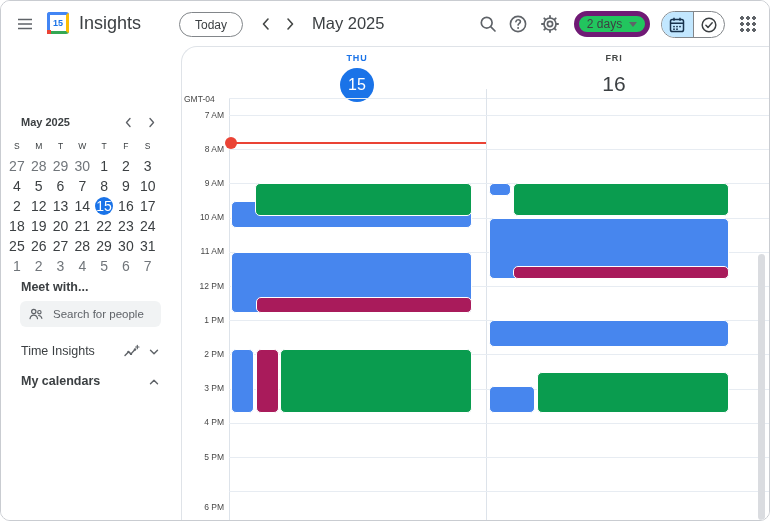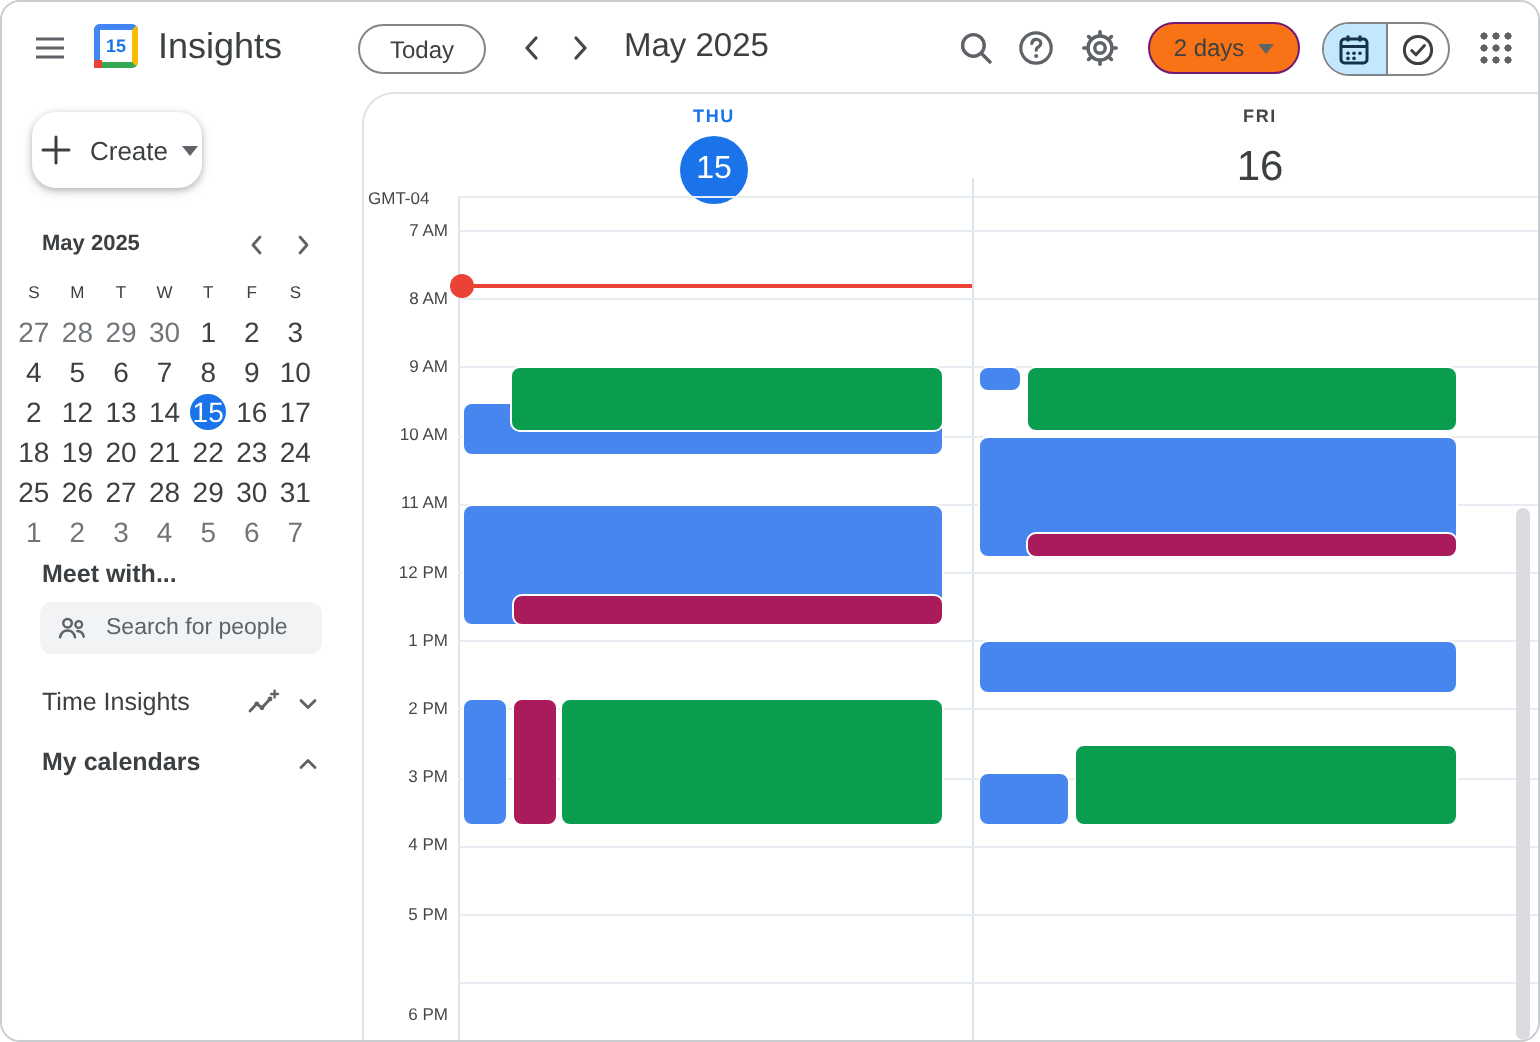--- a/index.html
+++ b/index.html
@@ -15,21 +15,21 @@
   .logo-day{font-size:9px;font-weight:bold;color:#1a73e8;line-height:1;}
   .logo-red{position:absolute;left:-3px;bottom:-3px;width:4px;height:4px;background:#ea4335;}
   .app-title{left:78px;top:11px;font-size:18px;color:#3c4043;line-height:22px;}
   .today-btn{left:178px;top:11px;width:64px;height:25px;border:1px solid #82868a;border-radius:13px;background:#fff;font-size:12px;color:#3c4043;display:flex;align-items:center;justify-content:center;}
   .nav-prev{left:255px;top:13px;width:20px;height:20px;}
   .nav-next{left:279px;top:13px;width:20px;height:20px;}
   .view-title{left:311px;top:12px;font-size:16.5px;color:#3c4043;line-height:21px;}
   .search-btn{left:475px;top:11px;width:24px;height:24px;}
   .help-btn{left:505px;top:11px;width:24px;height:24px;}
   .settings-btn{left:537px;top:11px;width:24px;height:24px;}
-  .range-btn{left:573px;top:10px;width:76px;height:26px;border:1px solid #701a75;border-radius:14px;background:#f97316;font-size:12px;color:#3c4043;display:flex;align-items:center;justify-content:center;gap:7px;}
+  .range-btn{left:573px;top:10px;width:76px;height:26px;border:5px solid #701a75;border-radius:14px;background:#22c55e;font-size:12px;color:#3c4043;display:flex;align-items:center;justify-content:center;gap:7px;}
   .caret{width:0;height:0;border-left:4px solid transparent;border-right:4px solid transparent;border-top:5px solid #5f6368;}
   .view-toggle{left:660px;top:10px;width:64px;height:27px;border:1px solid #82868a;border-radius:14px;box-sizing:border-box;display:flex;overflow:hidden;background:#fff;}
   .seg{flex:1;display:flex;align-items:center;justify-content:center;}
   .seg-cal{background:#c2e7ff;border-right:1px solid #82868a;}
   .apps-btn{left:738px;top:14px;width:17px;height:17px;background-image:radial-gradient(circle,#5f6368 1.7px,transparent 1.9px);background-size:6px 6px;background-position:0 0;}
 
   
   .sidebar{position:absolute;left:0;top:45px;width:180px;bottom:0;background:#fff;}
   .create-btn{left:15px;top:10px;width:85px;height:38px;background:#fff;border-radius:12px;box-shadow:0 1px 3px rgba(60,64,67,.3),0 2px 6px rgba(60,64,67,.15);display:flex;align-items:center;justify-content:center;gap:7px;}
   .create-label{font-size:13px;color:#3c4043;}
@@ -53,21 +53,21 @@
   .mycal-chev{left:146px;top:329px;width:14px;height:14px;}
   .cal-list{left:19px;top:348px;width:150px;}
   .cal-row{display:flex;align-items:center;gap:9px;height:25px;}
   .cbx{width:14px;height:14px;border-radius:3px;display:flex;align-items:center;justify-content:center;flex:0 0 14px;}
   .cal-name{font-size:12.5px;color:#3c4043;}
 
   
   .main{position:absolute;left:180px;top:45px;width:588px;height:474px;background:#fff;border-top:1px solid #dfe3e8;border-left:1px solid #dfe3e8;border-top-left-radius:16px;overflow:hidden;box-sizing:border-box;}
   .gmt{left:2px;top:47px;font-size:8.5px;color:#474747;}
   .dayhdr{top:6px;width:120px;text-align:center;}
-  .dayhdr.thu{left:115px;} .dayhdr.fri{left:388px;}
+  .dayhdr.thu{left:115px;} .dayhdr.fri{left:372px;}
   .dow{font-size:9px;font-weight:bold;letter-spacing:.8px;color:#444746;}
   .dow.sel{color:#1a73e8;}
   .date-circle{width:34px;height:34px;border-radius:50%;background:#1a73e8;color:#fff;font-size:16px;line-height:34px;margin:5px auto 0;}
   .date-plain{font-size:21px;color:#3c4043;margin-top:8px;line-height:26px;}
   .vline{position:absolute;width:1px;background:#dde3ea;}
   .hline{position:absolute;left:47px;width:541px;height:1px;background:#e7ecf2;}
   .topline{left:47px;top:51px;width:541px;height:1px;background:#e7ecf2;}
   .hlabel{position:absolute;left:0;width:42px;text-align:right;font-size:8.5px;color:#474747;height:11px;line-height:11px;}
   .event{position:absolute;border:1.5px solid #fff;border-radius:5px;box-sizing:border-box;}
   .now-line{position:absolute;left:47px;width:257px;height:2px;background:#ea4335;}
@@ -152,27 +152,20 @@
         <svg width="18" height="18" viewBox="0 0 18 18">
             <circle cx="9" cy="9" r="6.8" stroke="#3c4043" stroke-width="1.5" fill="none"></circle>
             <path d="M5.9 9.3l2.1 2.1 4.2-4.6" stroke="#3c4043" stroke-width="1.5" fill="none" stroke-linecap="round" stroke-linejoin="round"></path>
           </svg>
       </div>
     </div>
     <div class="abs apps-btn"></div>
   </div>
 
   <div class="sidebar">
-    <div class="abs create-btn">
-      <svg width="20" height="20" viewBox="0 0 20 20">
-          <path d="M10 3.5v13M3.5 10h13" stroke="#3c4043" stroke-width="1.5" stroke-linecap="round"></path>
-        </svg>
-      <span class="create-label">Create</span>
-      <span class="caret"></span>
-    </div>
 
     <div class="abs mini-title">May 2025</div>
     <div class="abs iconbtn mini-prev">
       <svg width="11" height="11" viewBox="0 0 11 11">
           <path d="M7 1.5 3.5 5.5 7 9.5" stroke="#5f6368" stroke-width="1.4" fill="none" stroke-linecap="round" stroke-linejoin="round"></path>
         </svg>
     </div>
     <div class="abs iconbtn mini-next">
       <svg width="11" height="11" viewBox="0 0 11 11">
           <path d="M4 1.5 7.5 5.5 4 9.5" stroke="#5f6368" stroke-width="1.4" fill="none" stroke-linecap="round" stroke-linejoin="round"></path>

